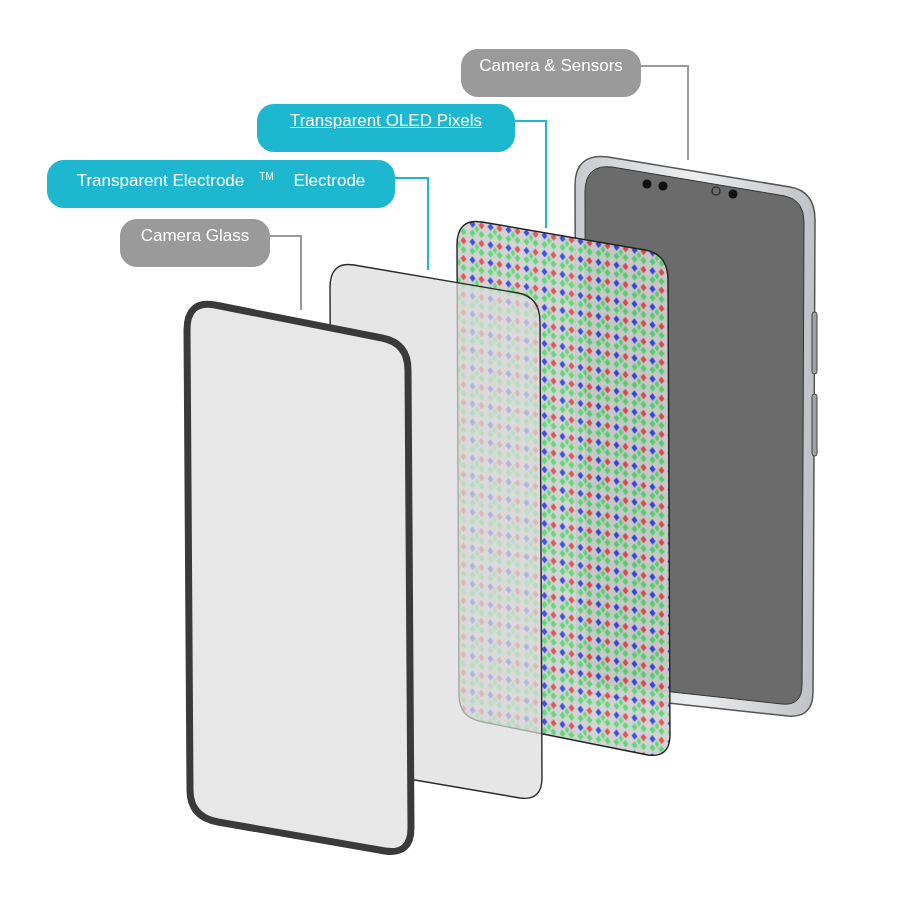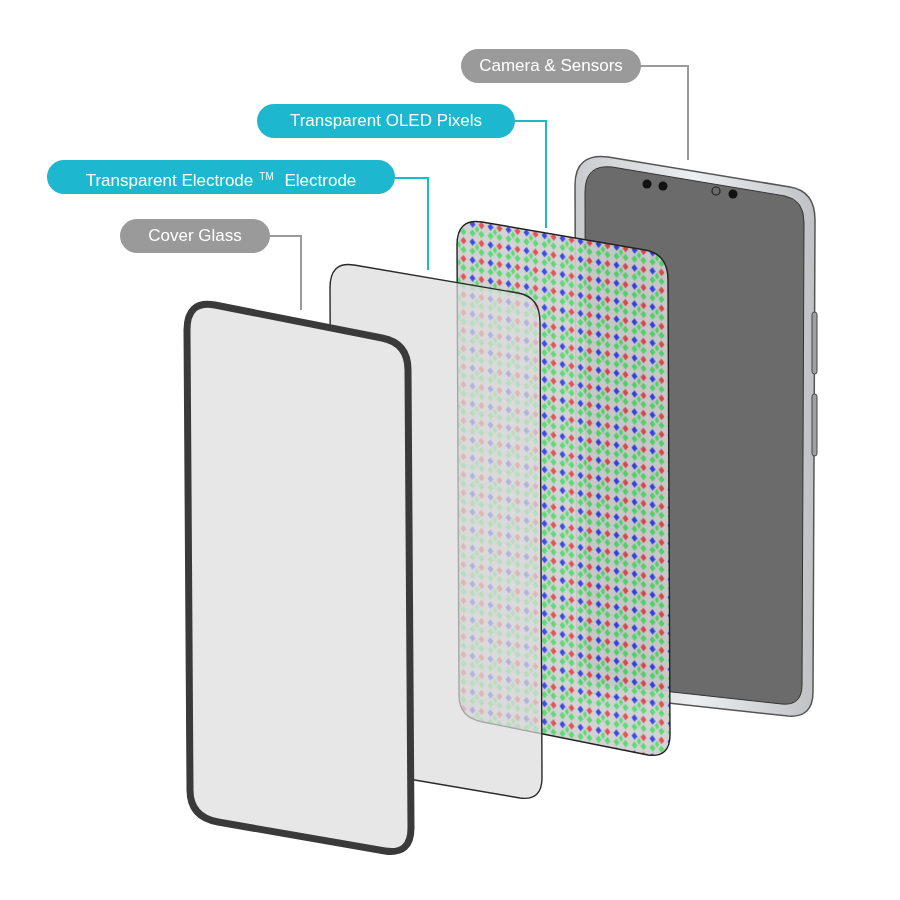--- a/index.html
+++ b/index.html
@@ -1,26 +1,26 @@
 <!DOCTYPE html>
 <html><head>
   <meta charset="utf-8">
   <style>
     html, body { margin: 0; padding: 0; background: #ffffff; }
     body { width: 900px; height: 900px; position: relative; overflow: hidden;
            font-family: "Liberation Sans", sans-serif; }
     #diagram { position: absolute; left: 0; top: 0; width: 900px; height: 900px; }
     .label {
-      position: absolute; height: 34px; line-height: 34px; border-radius: 17px;
+      position: absolute; height: 48px; line-height: 34px; border-radius: 17px;
       color: #ffffff; font-size: 17px; padding: 0 18px; white-space: nowrap;
       box-sizing: border-box; text-align: center;
     }
     .label.gray { background: #9a9a9a; }
     .label.cyan { background: #1db8cf; }
-    sup.tm { font-size: 10px; vertical-align: 6px; margin: 0 6px; }
+    sup.tm { font-size: 10px; vertical-align: 6px; margin: 0 15px; }
   </style>
 </head>
 <body>
 
 <svg id="diagram" viewBox="0 0 900 900" xmlns="http://www.w3.org/2000/svg">
   <defs>
     <pattern id="pix" patternUnits="userSpaceOnUse" width="18" height="18" patternTransform="matrix(1 0.16 0 1 0 0)">
       <rect width="18" height="18" fill="#cfcfcf"></rect>
       <path d="M4.5 0.8 L7.5 4.5 L4.5 8.2 L1.5 4.5 Z" fill="#2f3fe0"></path>
       <path d="M13.5 0.8 L16.5 4.5 L13.5 8.2 L10.5 4.5 Z" fill="#e0454a"></path>
@@ -61,20 +61,20 @@
     <path d="M354 265 L518 293 Q540 297 540 322 L542 778 Q542 801 520 798 L356 770 Q332 766 332 742 L330 288 Q330 261 354 265 Z" fill="#dcdcdc" fill-opacity="0.72" stroke="#2a2a2a" stroke-width="1.4"></path>
   </g>
 
   <g>
     <path d="M215 305 L382 338 Q408 343 408 370 L411 828 Q411 855 385 851 L218 822 Q190 817 190 790 L187 330 Q187 300 215 305 Z" fill="#e7e7e7" stroke="#3a3a3a" stroke-width="7"></path>
   </g>
 </svg>
 
 <div class="label gray" style="left:461px; top:49px; width:180px;">Camera &amp; Sensors</div>
 
-<div class="label cyan" style="left:257px; top:104px; width:258px;">Transparent OLED Pixels</div>
+<div class="label cyan" style="left:257px; top:104px; width:258px;text-decoration:underline;">Transparent OLED Pixels</div>
 
 <div class="label cyan" style="left:47px; top:160px; width:348px;">
   <span>Transparent Electrode</span><sup class="tm">TM</sup>
   <span>Electrode</span>
 </div>
 
-<div class="label gray" style="left:120px; top:219px; width:150px;">Cover Glass</div>
+<div class="label gray" style="left:120px; top:219px; width:150px;">Camera Glass</div>
 
 </body></html>

